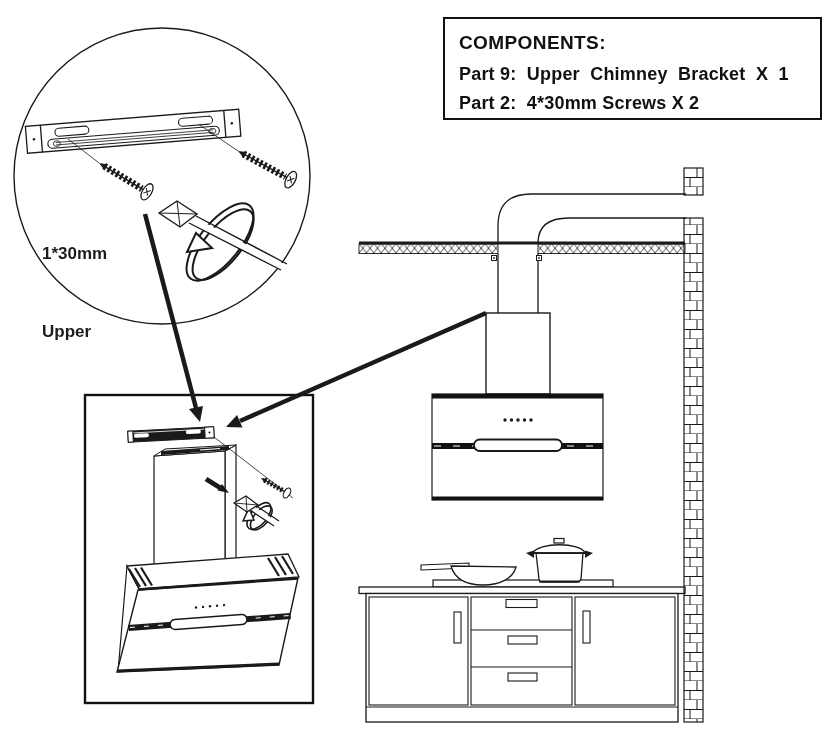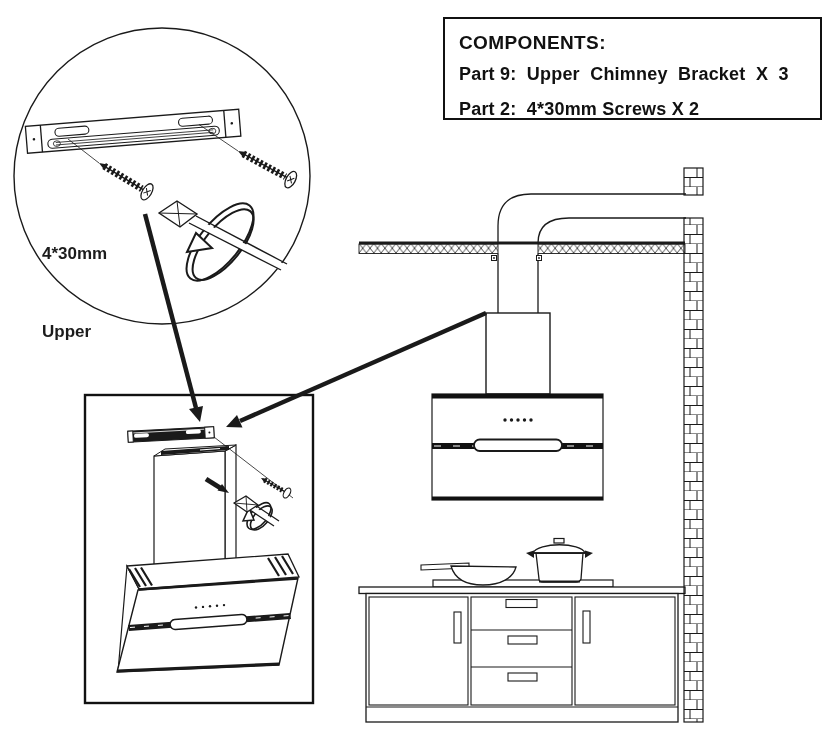--- a/index.html
+++ b/index.html
@@ -14,21 +14,21 @@
   }
   .cb-title{
     position:absolute;left:14px;top:13px;
     font-size:19px;font-weight:bold;color:#111;letter-spacing:.4px;white-space:pre;
   }
   .cb-line{
     position:absolute;left:14px;
     font-size:18px;font-weight:bold;color:#111;white-space:pre;letter-spacing:.2px;
   }
   .cb-line1{top:45px;}
-  .cb-line2{top:80px;}
+  .cb-line2{top:74px;}
   .circle-label{
     position:absolute;left:42px;top:189px;
     font-size:17px;font-weight:bold;color:#1c1c1c;line-height:26px;white-space:pre;
   }
 </style>
 </head>
 <body>
 
 <div class="canvas">
 
@@ -256,22 +256,22 @@
     <g>
       <line x1="486" y1="313" x2="240" y2="421" stroke-width="4.5"></line>
       <polygon points="226,427 237,415 242.5,427.5" fill="#1a1a1a" stroke="none"></polygon>
     </g>
 
   </g>
 </svg>
 
 <div class="components-box">
   <div class="cb-title">COMPONENTS:</div>
-  <div class="cb-line cb-line1">Part 9:  Upper  Chimney  Bracket  X  3</div>
+  <div class="cb-line cb-line1">Part 9:  Upper  Chimney  Bracket  X  1</div>
   <div class="cb-line cb-line2">Part 2:  4*30mm Screws X 2</div>
 </div>
 
 <div class="circle-label">
-  <div>4*30mm</div>
+  <div>1*30mm</div>
   <div>Upper</div>
 </div>
 
 </div>
 
 </body></html>

